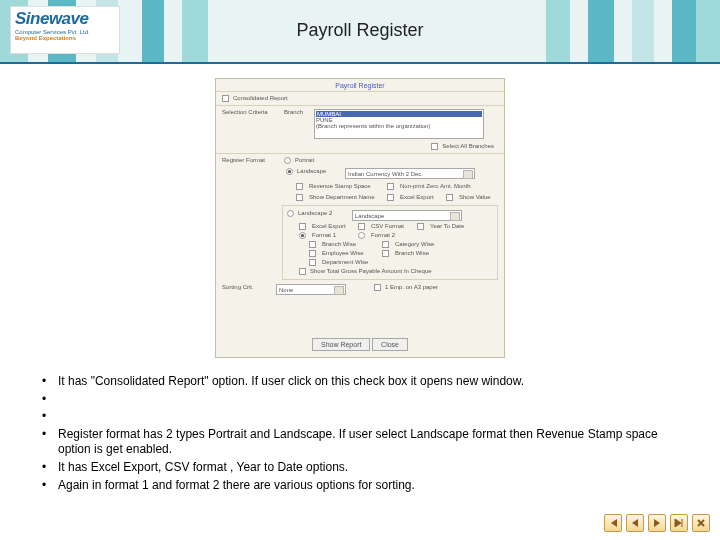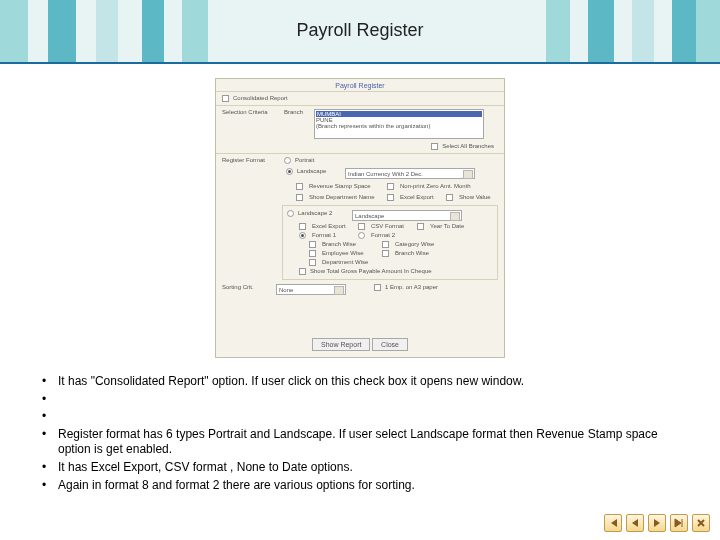--- a/index.html
+++ b/index.html
@@ -63,20 +63,25 @@
       <div class="stripe sR"></div>
     <div class="stripe s1" style="width:24px"></div>
       <div class="stripe s2" style="width:18px"></div>
     <div class="stripe s3" style="width:26px"></div>
       <div class="stripe s4" style="width:18px"></div>
     <div class="stripe s5" style="width:22px"></div>
       <div class="stripe s2" style="width:18px"></div>
     <div class="stripe s3" style="width:24px"></div>
       <div class="stripe s1" style="width:24px"></div>
   </div>
+  <div class="logo-box">
+    <div class="logo-name">Sinewave</div>
+    <div class="logo-sub1">Computer Services Pvt. Ltd.</div>
+    <div class="logo-sub2">Beyond Expectations</div>
+  </div>
   <div class="title">Payroll Register</div>
 </div>
 <div class="header-line"></div>
 
 <div class="screenshot blur">
   <div class="ss-title">Payroll Register</div>
   <hr class="ss">
   <div class="ss-row">
     <span class="ck"></span>
     <span>Consolidated Report</span>
@@ -186,29 +191,29 @@
       <span>It has "Consolidated Report" option. If user click on this check box it opens new window.</span>
     </li>
   <li>
       <span class="dot">•</span>
     </li>
   <li>
       <span class="dot">•</span>
     </li>
   <li>
       <span class="dot">•</span>
-      <span>Register format has 6 types Portrait and Landscape. If user select Landscape format then Revenue Stamp space option is get enabled.</span>
-    </li>
-  <li>
-      <span class="dot">•</span>
-      <span>It has Excel Export, CSV format , None to Date options.</span>
-    </li>
-  <li>
-      <span class="dot">•</span>
-      <span>Again in format 8 and format  2 there are various options for sorting.</span>
+      <span>Register format has 2 types Portrait and Landscape. If user select Landscape format then Revenue Stamp space option is get enabled.</span>
+    </li>
+  <li>
+      <span class="dot">•</span>
+      <span>It has Excel Export, CSV format , Year to Date options.</span>
+    </li>
+  <li>
+      <span class="dot">•</span>
+      <span>Again in format 1 and format  2 there are various options for sorting.</span>
     </li>
 </ul>
 
 <div class="navbar">
   <div class="nav-btn">
       <svg width="10" height="10">
         <path d="M2 1v8M9 1L3 5l6 4z" fill="#8a5a1a"></path>
       </svg>
     </div>
   <div class="nav-btn">

